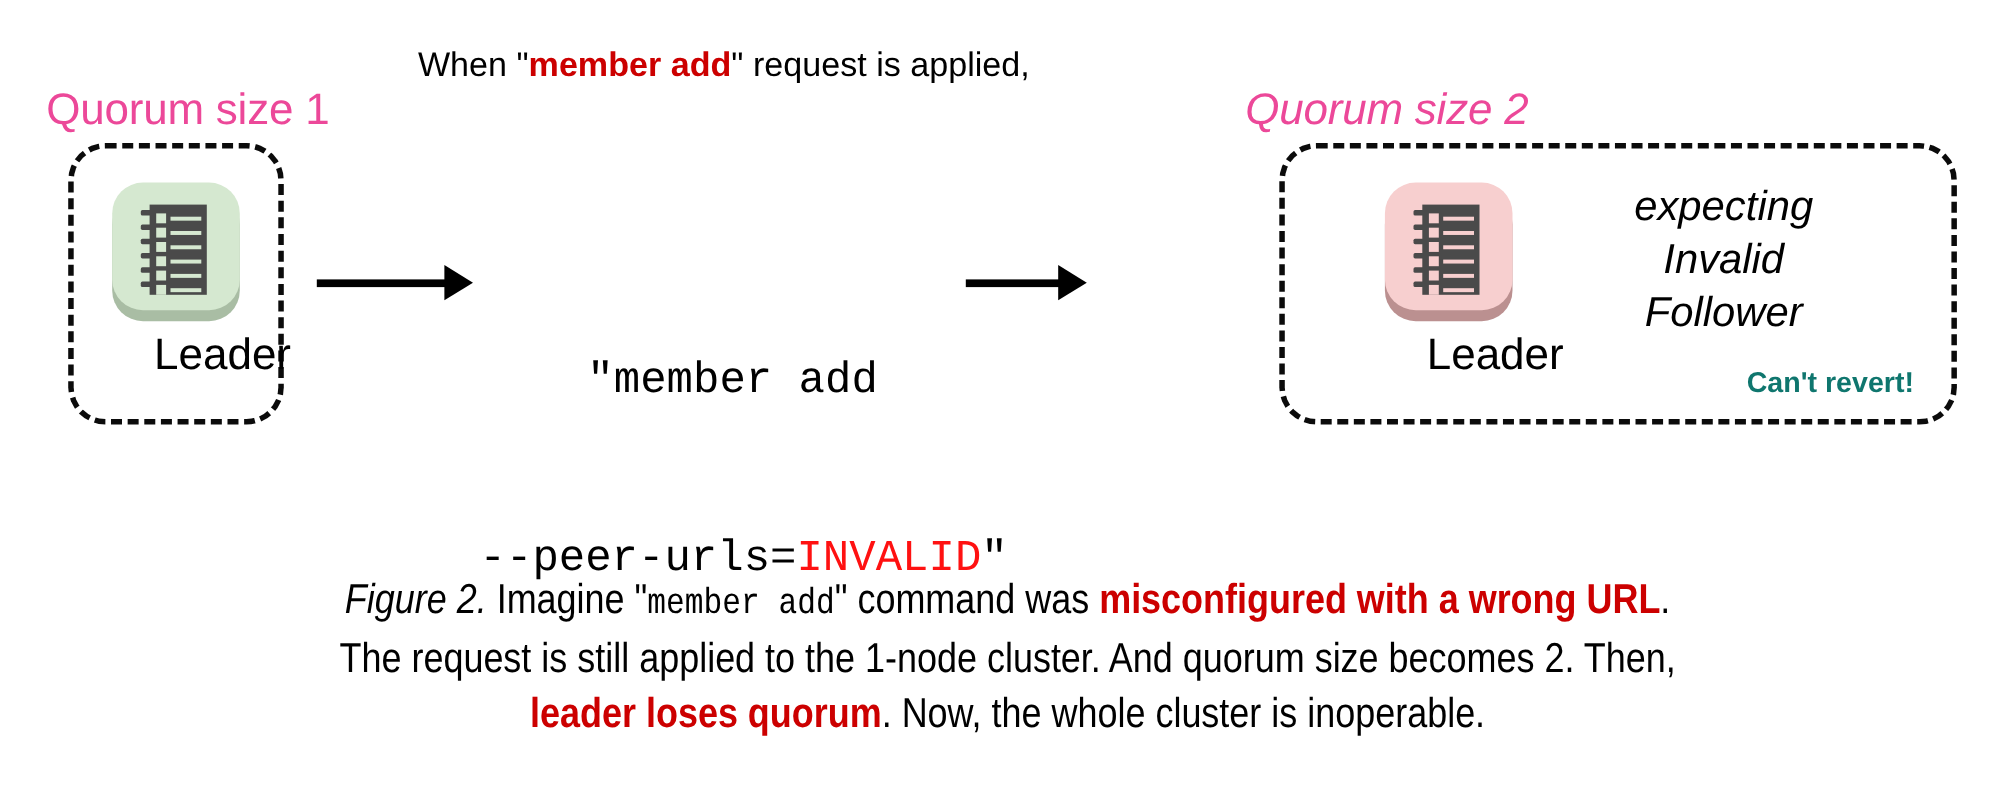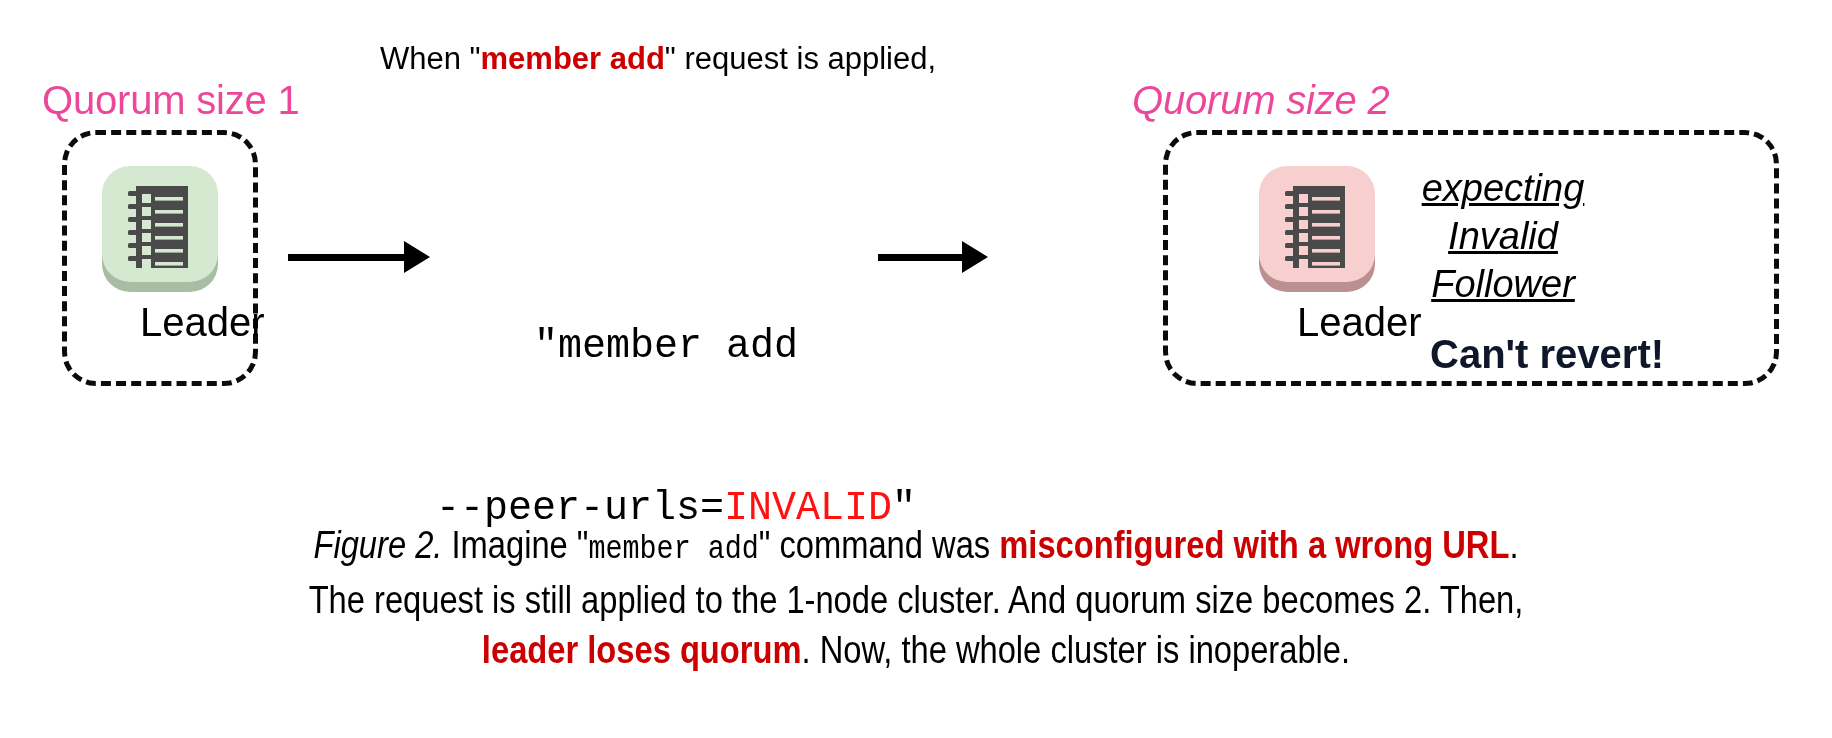--- a/index.html
+++ b/index.html
@@ -126,25 +126,25 @@
     text-align: center;
     font-family: "Liberation Sans", sans-serif;
     font-style: italic;
     font-size: 38px;
     line-height: 48px;
     color: #000;
     white-space: pre-line;
   }
   .revert-note {
     position: absolute;
-    text-align: left;
+    text-align: right;
     font-family: "Liberation Sans", sans-serif;
     font-weight: 700;
-    font-size: 40px;
-    color: #0f172a;
+    font-size: 26px;
+    color: #0f766e;
     white-space: nowrap;
   }
 
   
   .figure-caption {
     position: absolute;
     left: 40px;
     top: 520px;
     width: 1752px;
     text-align: center;
@@ -254,21 +254,21 @@
           <rect x="46" y="86" width="9" height="9"></rect>
           <rect x="59" y="89" width="28" height="3.6"></rect>
           <rect x="46" y="99" width="9" height="9"></rect>
           <rect x="59" y="102" width="28" height="3.6"></rect>
         </g>
       </svg>
     </div>
     <div class="node-label">Leader</div>
   </div>
 
-  <div class="expect-note" style="left:1348px; top:164px; width:310px;text-decoration:underline;">expecting
+  <div class="expect-note" style="left:1412px; top:164px; width:310px;">expecting
 Invalid
 Follower</div>
 
   <div class="revert-note" style="left:1430px; top:332px; width:310px;">Can't revert!</div>
 
   <div class="figure-caption">
     <span class="cap-line"><span class="fig-no">Figure 2.</span><span> Imagine "</span><span class="mono">member add</span><span>" command was </span><span class="hl">misconfigured with a wrong URL</span><span>.</span></span>
     <span class="cap-line">The request is still applied to the 1-node cluster. And quorum size becomes 2. Then,</span>
     <span class="cap-line"><span class="hl">leader loses quorum</span><span>. Now, the whole cluster is inoperable.</span></span>
   </div>

